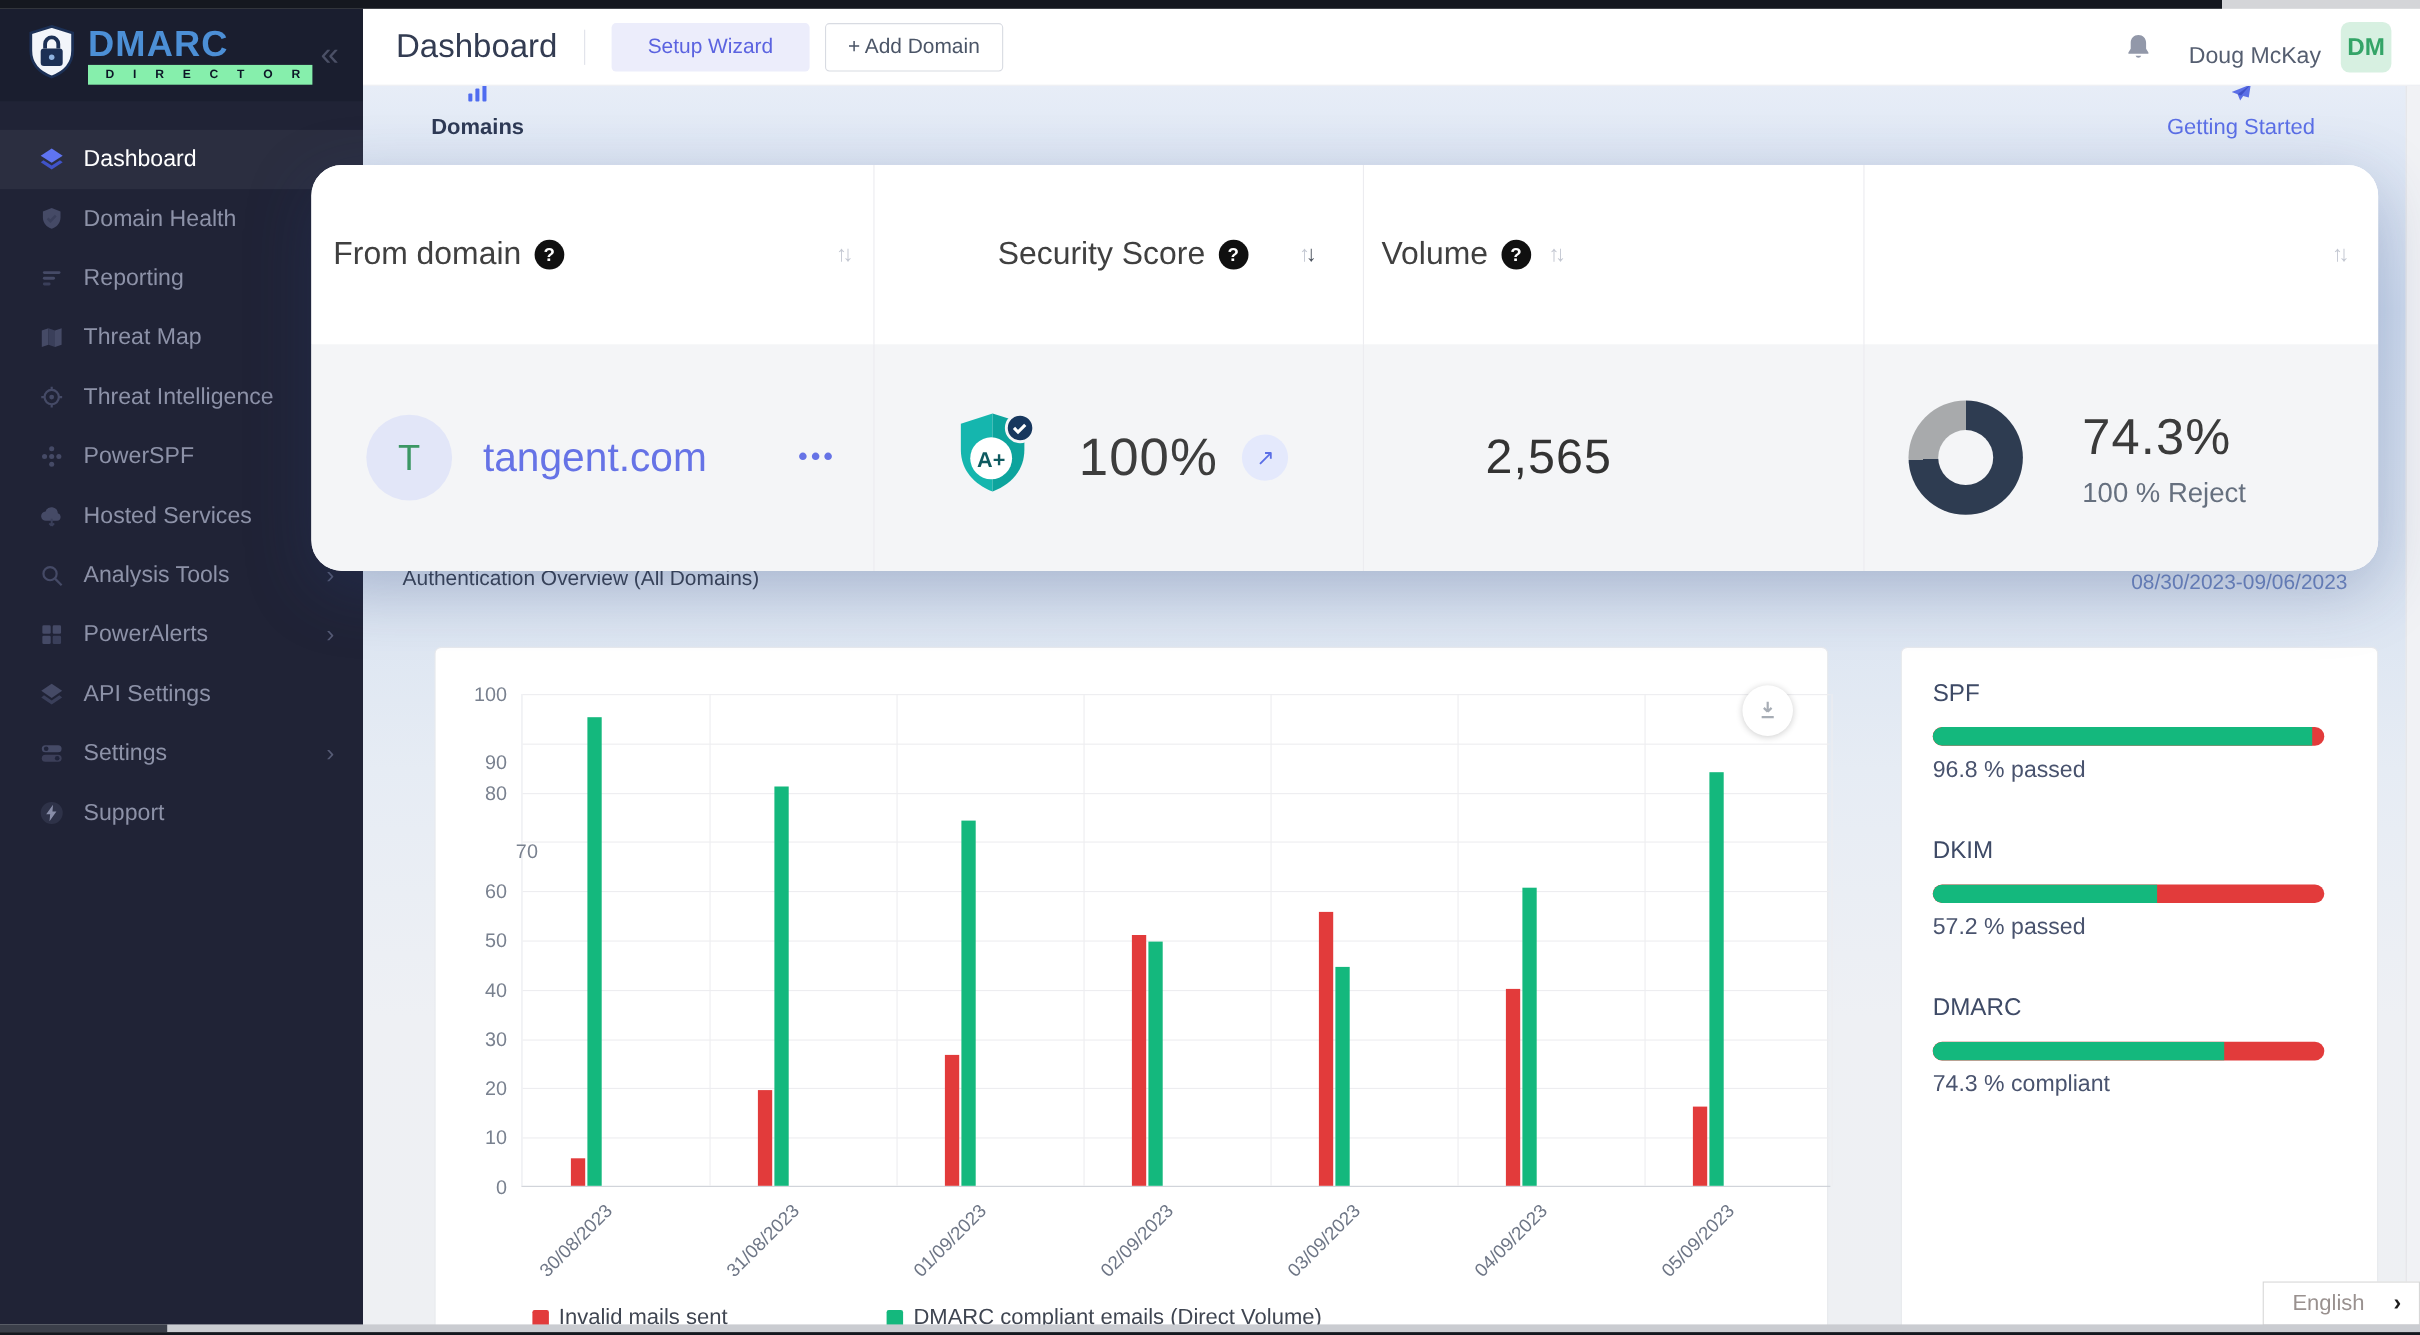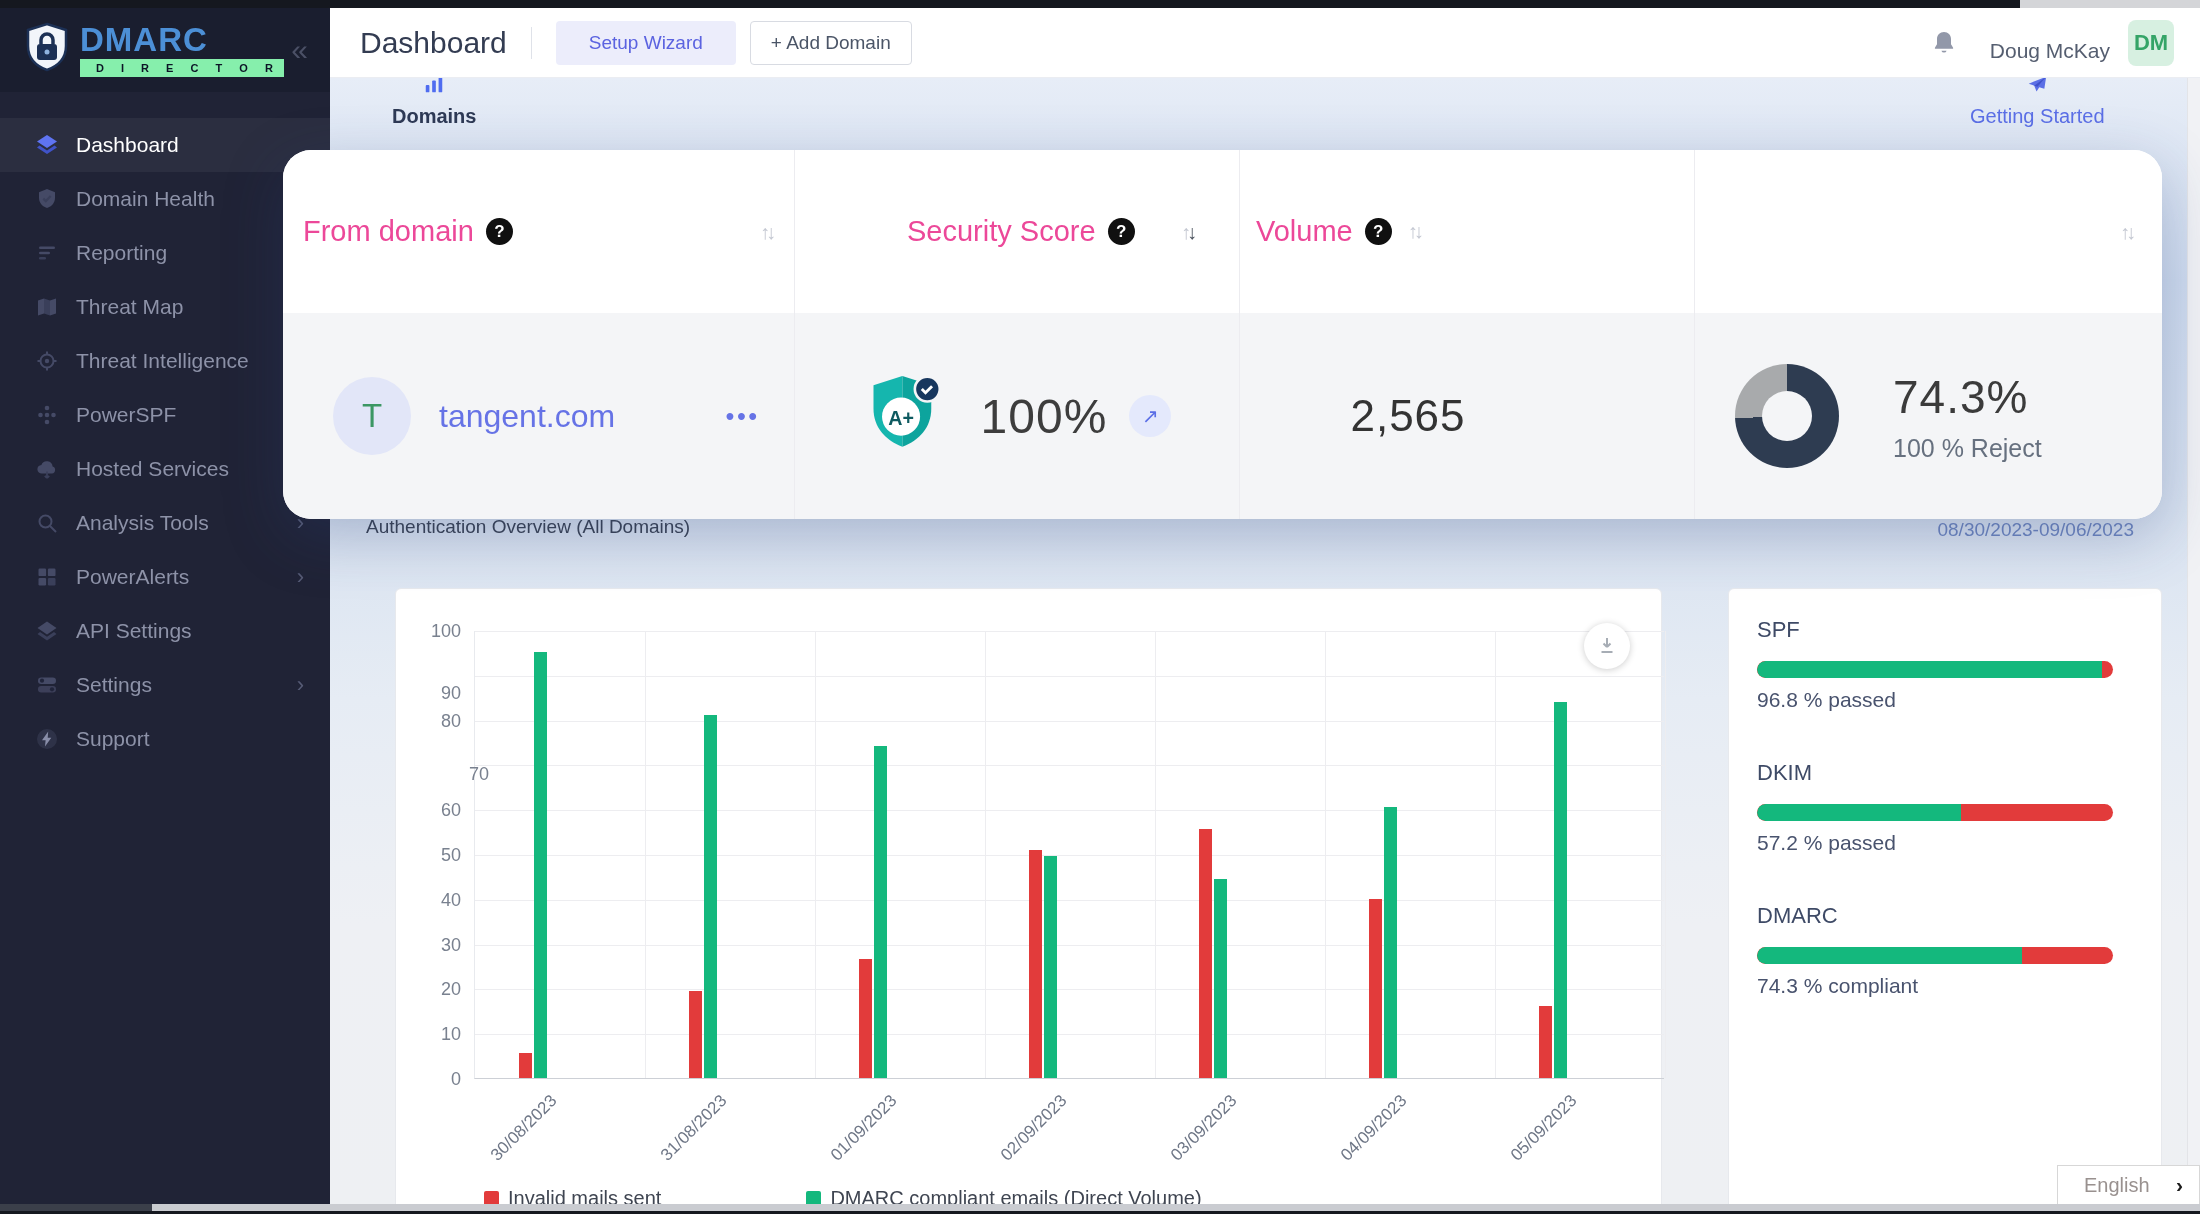--- a/index.html
+++ b/index.html
@@ -57,35 +57,35 @@
   .vscroll { position:absolute; right:0; top:0; bottom:0; width:13px; background:#f1f2f5; border-left:1px solid #e3e4e8; }
 
   
   .table-card { position:absolute; left:283px; top:150px; width:1879px; height:369px; border-radius:28px;
     background:#fff; box-shadow:0 18px 60px rgba(40,60,120,.28); z-index:30; overflow:hidden; }
   .trow { display:grid; grid-template-columns:511px 445px 455px 468px; }
   .thead { height:163px; background:#fff; }
   .tbody { height:206px; background:#f4f5f7; }
   .cell { position:relative; display:flex; align-items:center; }
   .bL { border-left:1px solid #ececf0; }
-  .th-lbl { font-size:29px; color:#ec4899; }
+  .th-lbl { font-size:29px; color:#404040; }
   .qm { width:27px; height:27px; border-radius:50%; background:#101010; color:#fff; font-size:17px; font-weight:bold;
     display:inline-flex; align-items:center; justify-content:center; vertical-align:middle; cursor:pointer; }
   .th1 { padding-left:20px; } .th2 { padding-left:112px; } .th3 { padding-left:16px; } .th4 { padding-left:30px; }
   .lblwrap { display:inline-block; max-width:340px; line-height:1.6; }
   .lblwrap .qm { margin-left:4px; }
   .sort { color:#c4c8d2; font-size:20px; letter-spacing:-4px; cursor:pointer; user-select:none; }
   .sort .dn.on { color:#4d545f; }
   .sort-abs { position:absolute; top:50%; transform:translateY(-50%); }
   .th1 .sort-abs { right:22px; } .th2 .sort-abs { right:46px; } .th4 .sort-abs { right:30px; }
   .th3 .sort { margin-left:16px; }
 
   .avatar-t { width:78px; height:78px; border-radius:50%; background:#e2e6f8; color:#3c9764; font-size:33px;
     display:flex; align-items:center; justify-content:center; margin-left:50px; flex:none; }
-  .domain-name { margin-left:28px; font-size:32px; color:#6673e6; cursor:pointer; }
+  .domain-name { margin-left:28px; font-size:37px; color:#6673e6; cursor:pointer; }
   .dots { margin-left:auto; margin-right:34px; color:#6673e6; font-size:24px; font-weight:bold; letter-spacing:3px; cursor:pointer; }
   .td2 { justify-content:center; }
   .score-val { font-size:48px; color:#3d3d3d; margin-left:34px; letter-spacing:1px; }
   .chip { width:42px; height:42px; border-radius:50%; background:#e4e9fc; color:#5b6fe6; font-size:20px;
     display:flex; align-items:center; justify-content:center; margin-left:22px; cursor:pointer; }
   .td3 { justify-content:center; padding-right:118px; }
   .vol-val { font-size:44px; color:#333; letter-spacing:1px; }
   .donut { width:104px; height:104px; border-radius:50%; margin-left:40px; position:relative; flex:none; }
   .donut::after { content:""; position:absolute; inset:27px; border-radius:50%; background:#f4f5f7; }
   .comp { margin-left:54px; }

